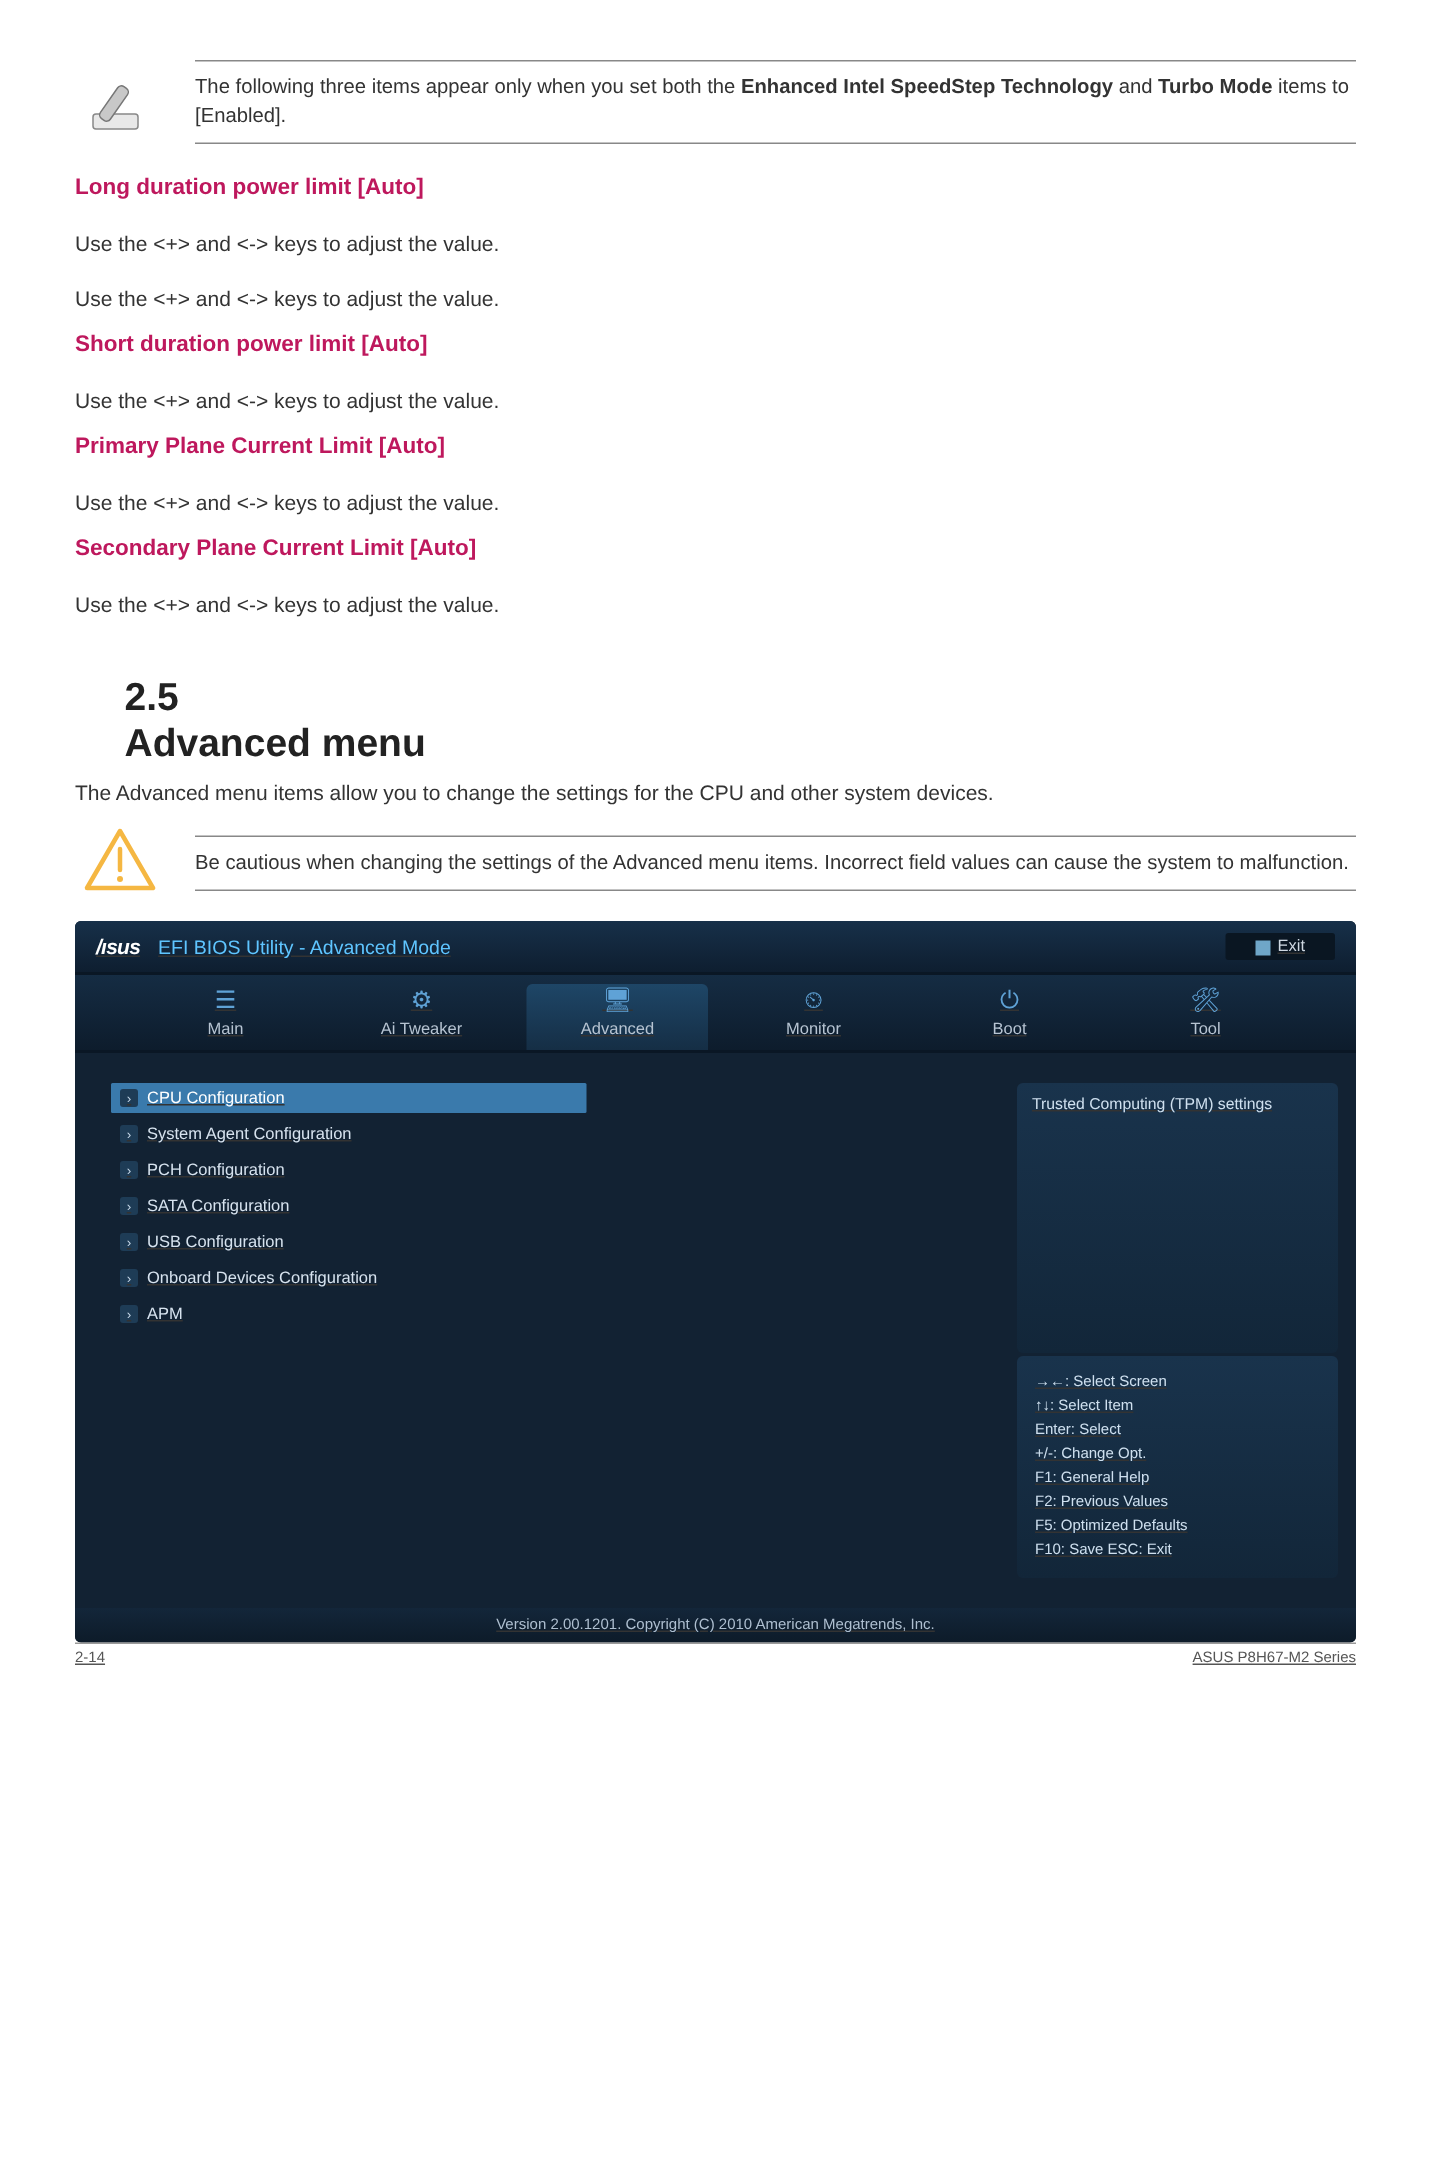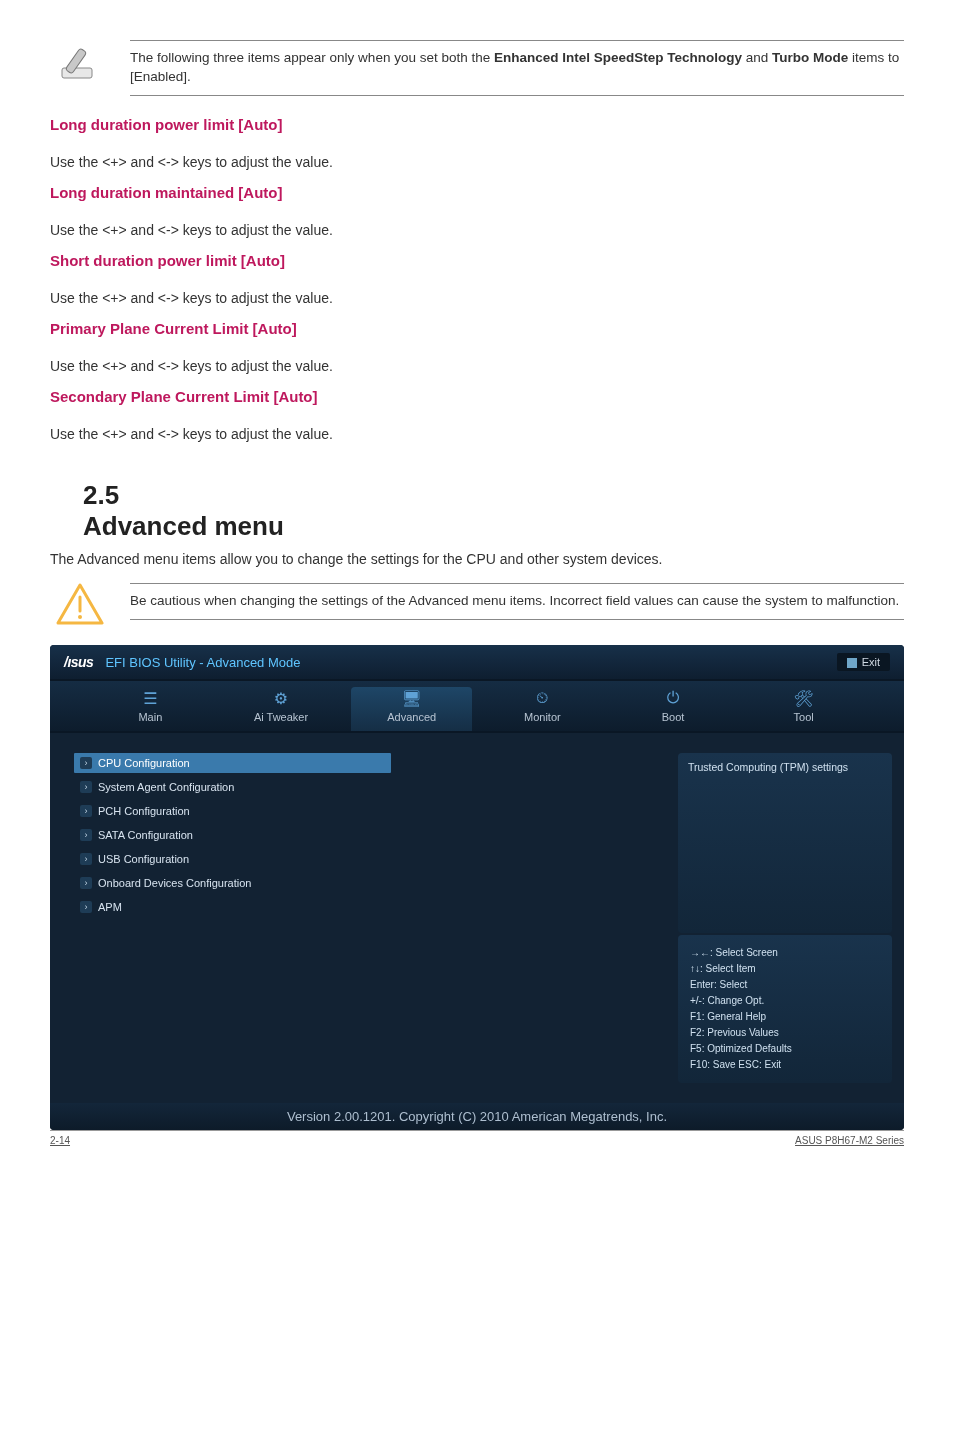--- a/index.html
+++ b/index.html
@@ -7,21 +7,21 @@
     font-family: Arial, Helvetica, sans-serif;
     background: #fff;
     width: 954px;
     margin: 0 auto;
     color: #333;
     font-size: 14px;
     padding: 40px 50px 20px 50px;
   }
   .note-row {
     display: flex;
-    align-items: flex-start;
+    align-items: flex-end;
     gap: 20px;
     margin-bottom: 20px;
   }
   .note-icon-cell {
     flex: 0 0 60px;
     display: flex;
     justify-content: center;
     align-items: center;
   }
   .note-text-cell {
@@ -70,20 +70,21 @@
     margin-bottom: 14px;
     line-height: 1.4;
   }
   
   .bios-wrap {
     width: 100%;
     margin-top: 8px;
     border-radius: 4px;
     overflow: hidden;
     background: #0e1b29;
+    text-decoration: underline;
   }
   .bios-titlebar {
     background: linear-gradient(#173049, #0e1e30);
     display: flex;
     align-items: center;
     justify-content: space-between;
     padding: 6px 14px;
     height: 34px;
   }
   .bios-title-left {
@@ -99,21 +100,21 @@
     font-style: italic;
   }
   .bios-title-text {
     color: #5fc5ff;
     font-size: 13px;
   }
   .bios-exit {
     background: #0a1622;
     color: #cfd8e2;
     font-size: 11px;
-    padding: 3px 10px;
+    padding: 3px 20px;
     border-radius: 2px;
     display: flex;
     align-items: flex-end;
     gap: 5px;
   }
   .bios-exit-icon { width: 10px; height: 10px; background: #6fa6c8; }
   .bios-tabs {
     display: flex;
     background: linear-gradient(#152c43, #0d1c2c);
     border-top: 2px solid #0a1725;
@@ -196,21 +197,21 @@
   .bios-item.selected {
     background: #3a7aac;
     color: #fff;
     width: 55%;
     border-radius: 1px;
   }
   .bios-version {
     background: linear-gradient(#13263a, #0d1b29);
     text-align: center;
     color: #aebfd0;
-    font-size: 13px;
+    font-size: 10px;
     padding: 6px 0;
   }
   .footer {
     display: flex;
     justify-content: space-between;
     border-top: 1px solid #999;
     padding-top: 4px;
     font-size: 10px;
     color: #555;
     text-decoration: underline;
@@ -229,21 +230,20 @@
   <div class="note-text-cell">
     <span>The following three items appear only when you set both the </span><b>Enhanced Intel SpeedStep Technology</b><span> and </span><b>Turbo Mode</b><span> items to [Enabled].</span>
   </div>
 </div>
 
 <div>
   <div class="section-heading">Long duration power limit [Auto]</div>
   <div class="section-body">Use the &lt;+&gt; and &lt;-&gt; keys to adjust the value.</div>
 </div>
 <div>
-  <div class="section-heading">Long duration maintained [Auto]</div>
   <div class="section-body">Use the &lt;+&gt; and &lt;-&gt; keys to adjust the value.</div>
 </div>
 <div>
   <div class="section-heading">Short duration power limit [Auto]</div>
   <div class="section-body">Use the &lt;+&gt; and &lt;-&gt; keys to adjust the value.</div>
 </div>
 <div>
   <div class="section-heading">Primary Plane Current Limit [Auto]</div>
   <div class="section-body">Use the &lt;+&gt; and &lt;-&gt; keys to adjust the value.</div>
 </div>

